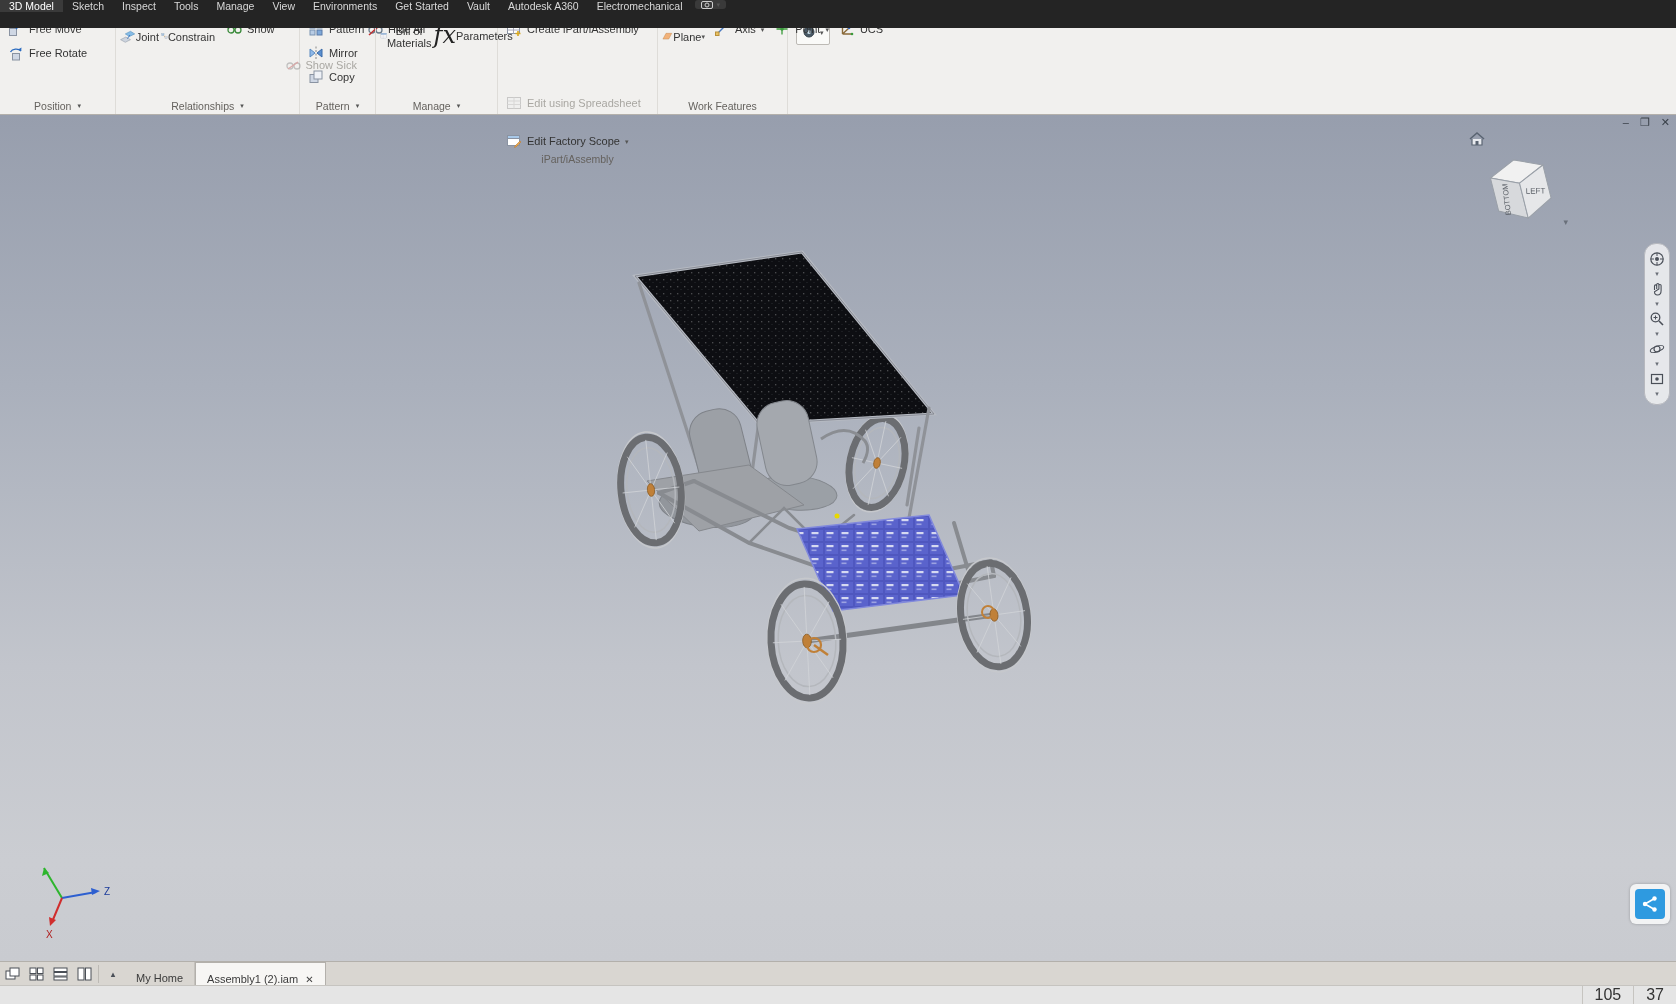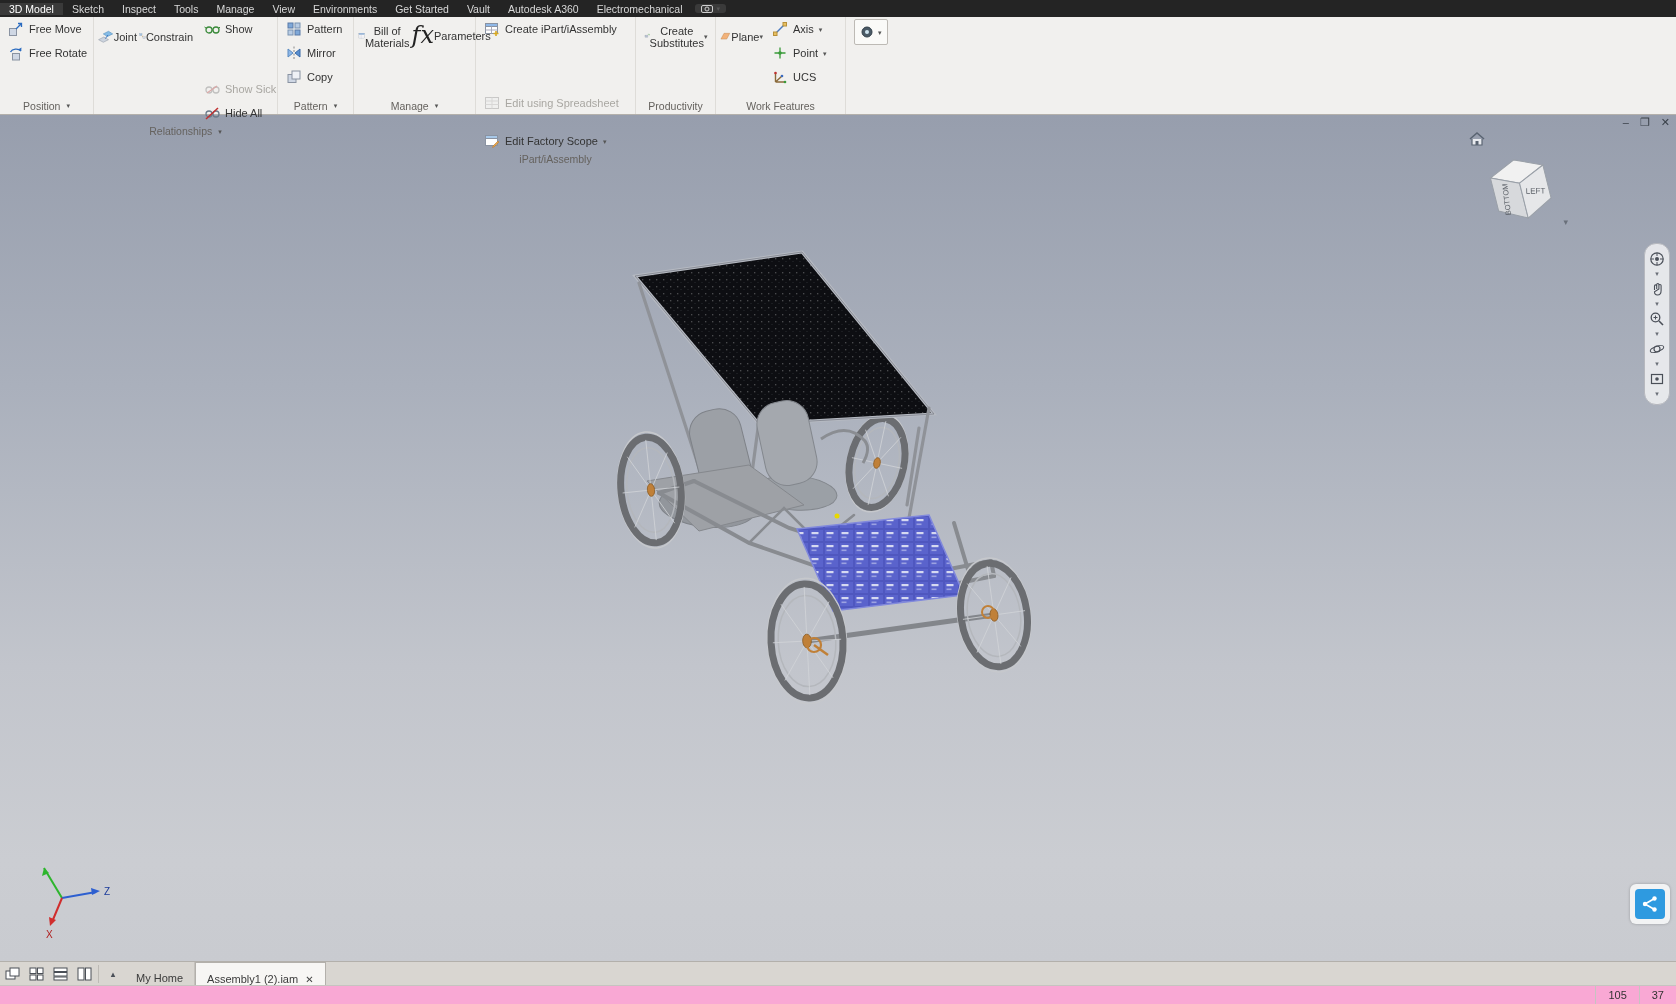--- a/index.html
+++ b/index.html
@@ -1,29 +1,29 @@
 <!DOCTYPE html>
 <html><head>
 <meta charset="utf-8">
 <style>
   html,body{margin:0;padding:0;background:#808080;font-family:"Liberation Sans",sans-serif;}
   .app{position:relative;width:1676px;height:1004px;overflow:hidden;background:#d0d2d6;user-select:none;}
 
   
-  .menubar{position:absolute;top:0;left:0;right:0;height:17px;background:#242424;display:flex;align-items:center;color:#d8d8d8;font-size:10.5px;z-index:9;}
+  .menubar{position:absolute;top:0;left:0;right:0;height:28px;background:#242424;display:flex;align-items:flex-start;color:#d8d8d8;font-size:10.5px;z-index:9;}
   .menu-item{padding:0 9px;display:flex;align-items:center;cursor:default;white-space:nowrap;}
   .menu-item.active{background:#3a3a3a;color:#fff;}
   .menu-icon-box{margin-left:4px;display:flex;align-items:center;gap:3px;background:#3a3a3a;border-radius:3px;padding:0 6px;color:#cfcfcf;}
 
   
   .ribbon{position:absolute;top:14px;left:0;right:0;height:100px;background:#f1f0ee;border-bottom:1px solid #b3b0ab;display:flex;z-index:8;}
   .panel{position:relative;height:100%;border-right:1px solid #dedcd8;display:flex;flex-direction:column;box-sizing:border-box;}
   .panel-body{flex:1;display:flex;align-items:flex-start;padding:3px 3px 0;gap:2px;}
   .panel-label{height:17px;font-size:10.5px;color:#65625e;display:flex;align-items:center;justify-content:center;gap:6px;}
-  .small-col{display:flex;flex-direction:column;}
+  .small-col{display:flex;}
   .sbtn{display:flex;align-items:center;gap:5px;height:24px;padding:0 5px;font-size:11px;color:#333;white-space:nowrap;cursor:default;border-radius:2px;}
   .sbtn.disabled{color:#a9a7a2;margin-top:36px;}
   .sbtn.disabled svg{opacity:.45;}
   .bbtn{display:flex;flex-direction:row;align-items:center;font-size:11px;color:#333;text-align:center;padding-top:3px;cursor:default;line-height:12px;}
   .bbtn .lbl{margin-top:2px;}
   .dd{font-size:7px;color:#555;line-height:1;}
   .ic16{width:16px;height:16px;flex:0 0 16px;}
   .ic32{width:32px;height:32px;}
   .fx{font-family:"DejaVu Serif",serif;font-style:italic;font-size:24px;color:#222;line-height:30px;}
   .ribbon-extra{margin-left:8px;margin-top:5px;height:24px;display:flex;align-items:center;gap:4px;padding:0 5px;border:1px solid #bdbab5;background:#fafaf8;border-radius:2px;align-self:flex-start;}
@@ -44,21 +44,21 @@
 
   
   .tabbar{position:absolute;left:0;right:0;bottom:18px;height:24px;background:#d9d6d1;border-top:1px solid #b3b0ab;display:flex;align-items:stretch;font-size:11px;}
   .tb-iconbtn{width:24px;display:flex;align-items:center;justify-content:center;cursor:default;}
   .tb-sep{width:1px;background:#bdbab5;margin:3px 2px;}
   .tab{display:flex;align-items:center;gap:7px;padding:16px 11px;border-right:1px solid #c4c1bc;color:#3a3a3a;cursor:default;}
   .tab.active{background:#f7f6f4;border:1px solid #b3b0ab;border-bottom:none;margin-top:0;}
   .tab .close{color:#444;font-size:10px;}
 
   
-  .statusbar{position:absolute;left:0;right:0;bottom:0;height:18px;background:#f9a8d4;border-top:1px solid #c6c4c0;display:flex;justify-content:flex-end;align-items:stretch;font-size:11px;color:#333;}
+  .statusbar{position:absolute;left:0;right:0;bottom:0;height:18px;background:#e5e5e5;border-top:1px solid #c6c4c0;display:flex;justify-content:flex-end;align-items:stretch;font-size:16px;color:#333;}
   .status-cell{padding:0 12px;border-left:1px solid #c6c4c0;display:flex;align-items:center;}
 
   svg text{font-family:"Liberation Sans",sans-serif;}
 </style>
 </head>
 <body>
 
 <div class="app">
 
   <div class="menubar">
@@ -77,21 +77,21 @@
       <svg class="camera" width="12" height="9" viewBox="0 0 12 9">
           <rect x="0.5" y="1.5" width="11" height="7" rx="1.5" fill="none" stroke="#cfcfcf"></rect>
           <circle cx="6" cy="5" r="2" fill="none" stroke="#cfcfcf"></circle>
         </svg>
       <span class="dd">▾</span>
     </div>
   </div>
 
   <div class="ribbon">
 
-    <div class="panel" style="width:94px">
+    <div class="panel" style="width:116px">
       <div class="panel-body" style="flex-direction:column;align-items:stretch;gap:0;">
         <div class="sbtn">
           <svg class="ic16" viewBox="0 0 16 16">
               <rect x="1.5" y="7.5" width="7" height="7" fill="#cfd7e4" stroke="#8a93a2"></rect>
               <path d="M8 8 L13.5 2.5 M10 2.5 h3.5 v3.5" fill="none" stroke="#2a6bc0" stroke-width="1.3"></path>
             </svg>
           <span>Free Move</span>
         </div>
         <div class="sbtn">
           <svg class="ic16" viewBox="0 0 16 16">
@@ -246,36 +246,20 @@
             </svg>
           <span>Edit Factory Scope</span>
           <span class="dd">▾</span>
         </div>
       </div>
       <div class="panel-label">
         <span>iPart/iAssembly</span>
       </div>
     </div>
 
-    <div class="panel" style="width:80px">
-      <div class="panel-body" style="justify-content:center;">
-        <div class="bbtn" style="width:64px">
-          <svg class="ic32" viewBox="0 0 32 32">
-              <rect x="5" y="11" width="16" height="13" fill="#d8dce4" stroke="#8a93a2"></rect>
-              <rect x="8" y="14" width="10" height="7" fill="#b8c4d4" stroke="#8a93a2"></rect>
-              <path d="M20 7 h8 M28 7 v6 M28 7 l-4 4" fill="none" stroke="#3a9a3a" stroke-width="1.6"></path>
-            </svg>
-          <span class="lbl">Create Substitutes</span>
-          <span class="dd">▾</span>
-        </div>
-      </div>
-      <div class="panel-label">
-        <span>Productivity</span>
-      </div>
-    </div>
 
     <div class="panel" style="width:130px">
       <div class="panel-body">
         <div class="bbtn" style="width:44px">
           <svg class="ic32" viewBox="0 0 32 32">
               <polygon points="5,24 13,9 28,9 20,24" fill="#f2b27a" stroke="#b87a3a"></polygon>
             </svg>
           <span class="lbl">Plane</span>
           <span class="dd">▾</span>
         </div>

